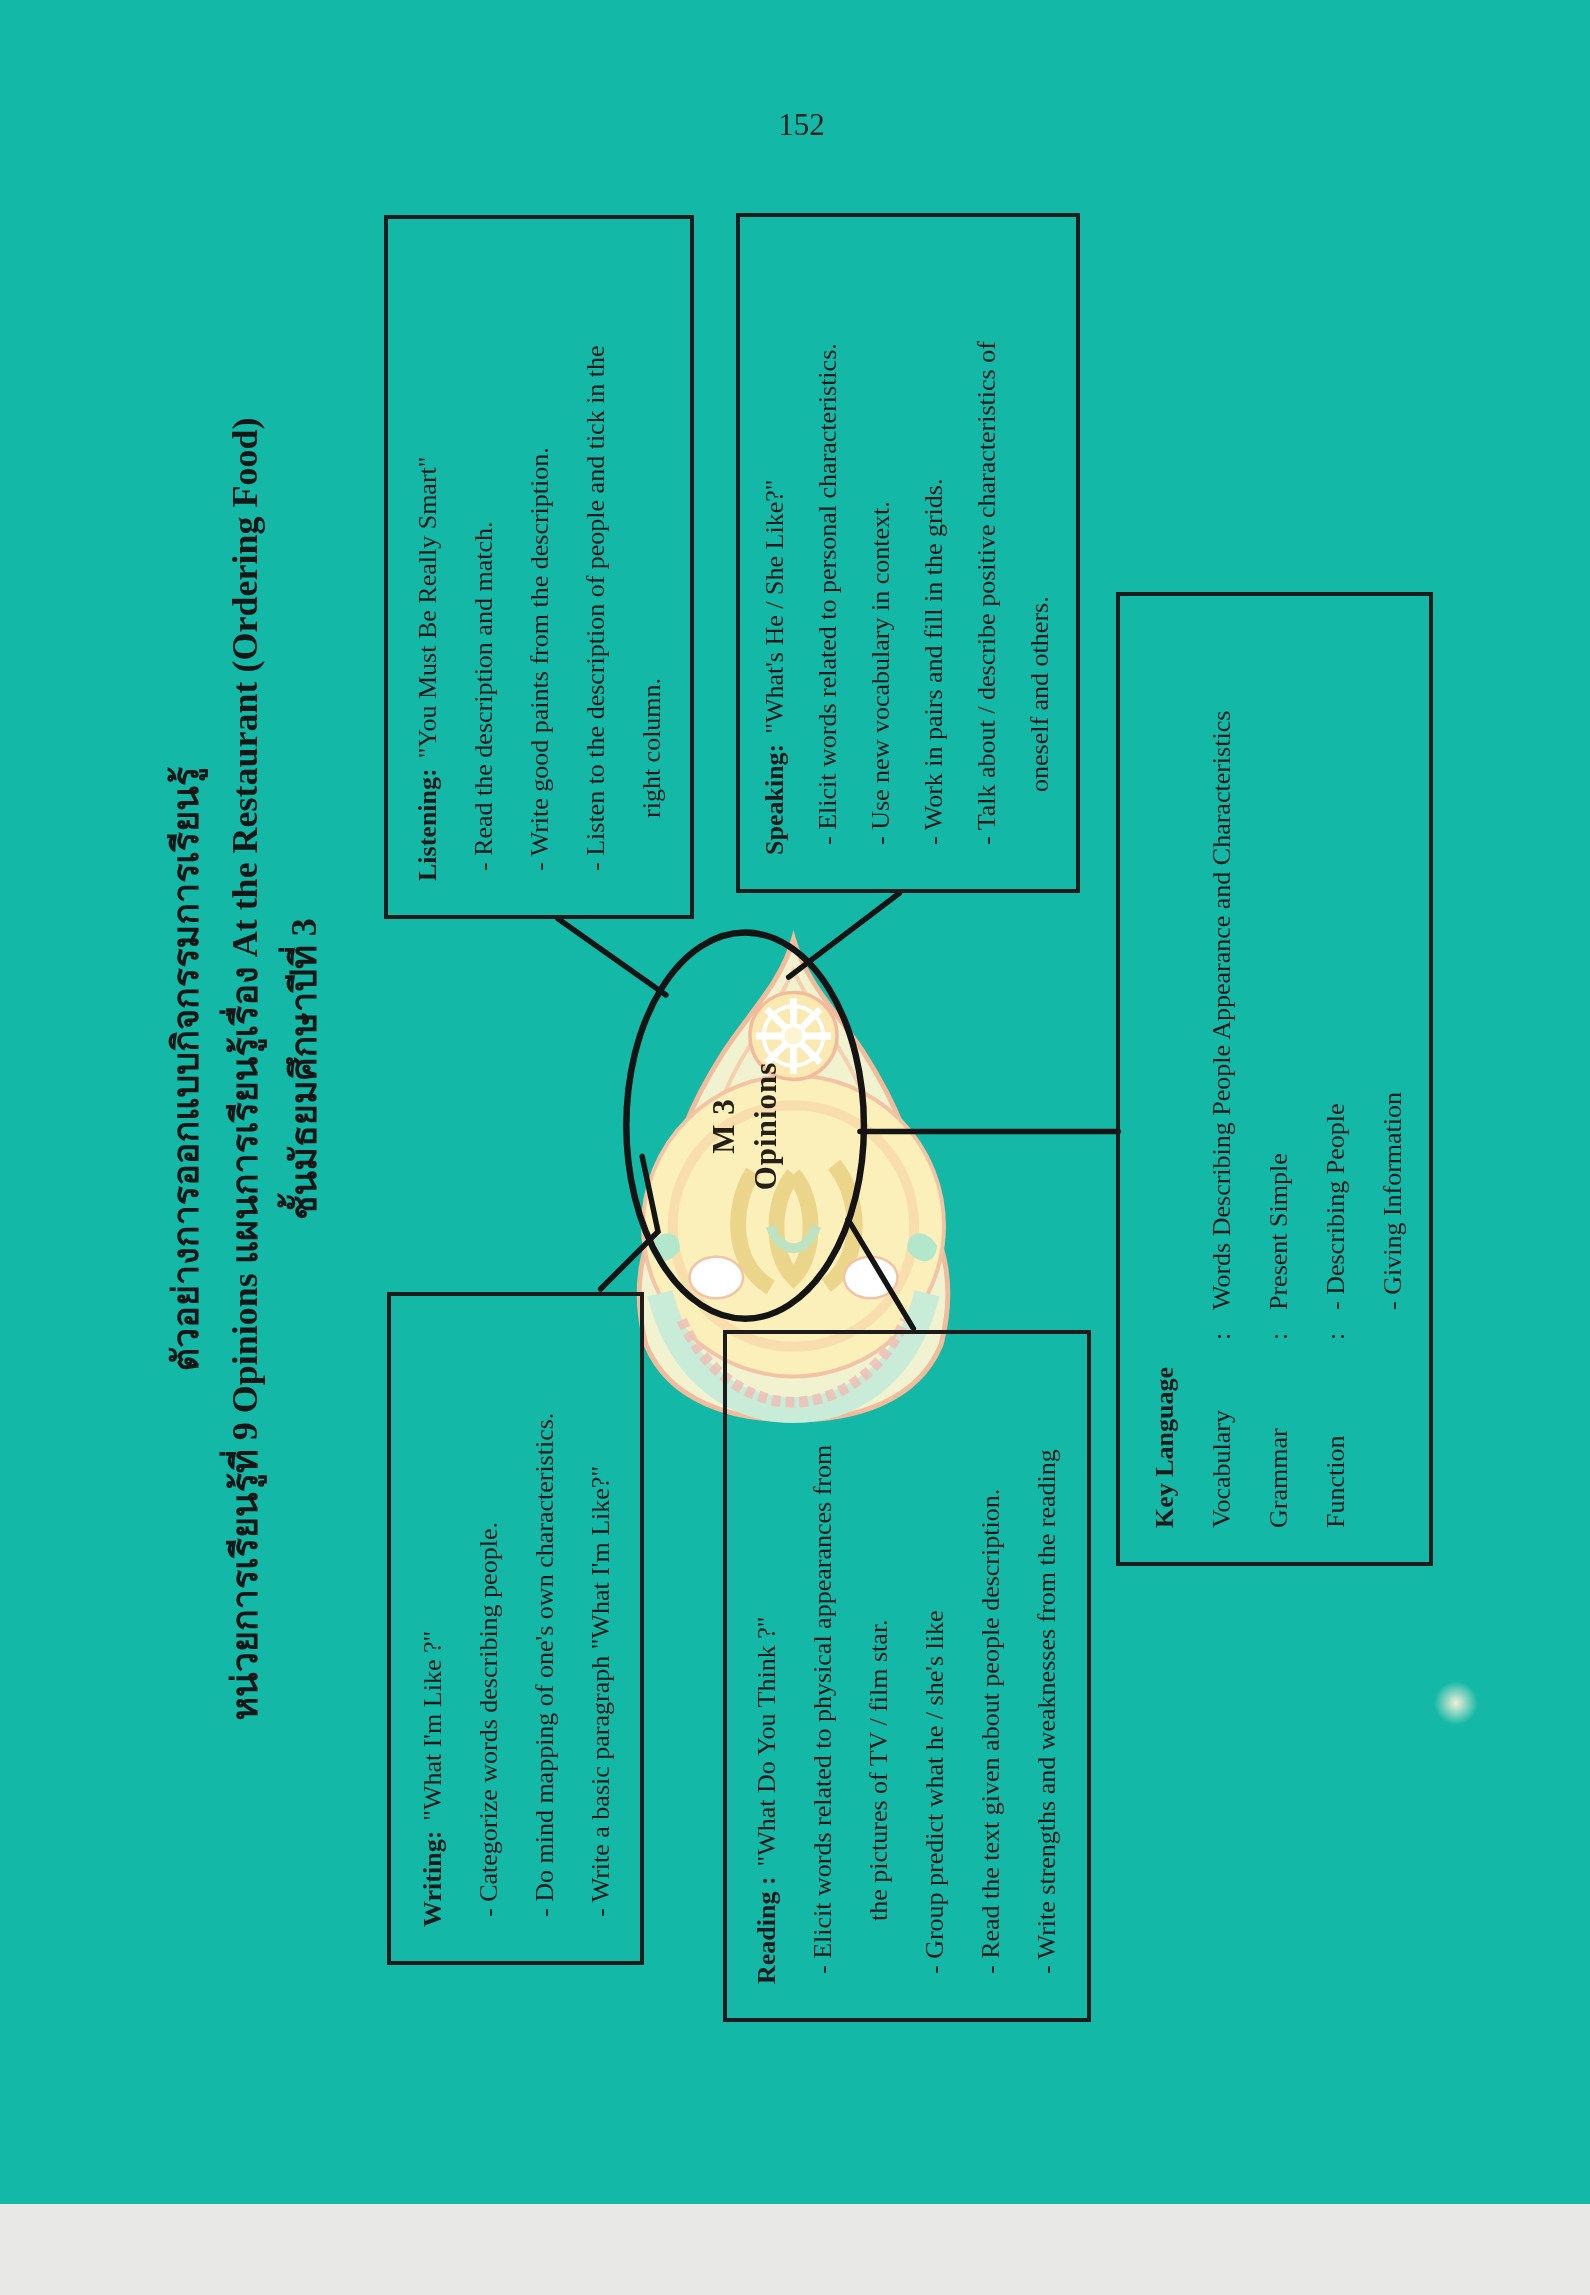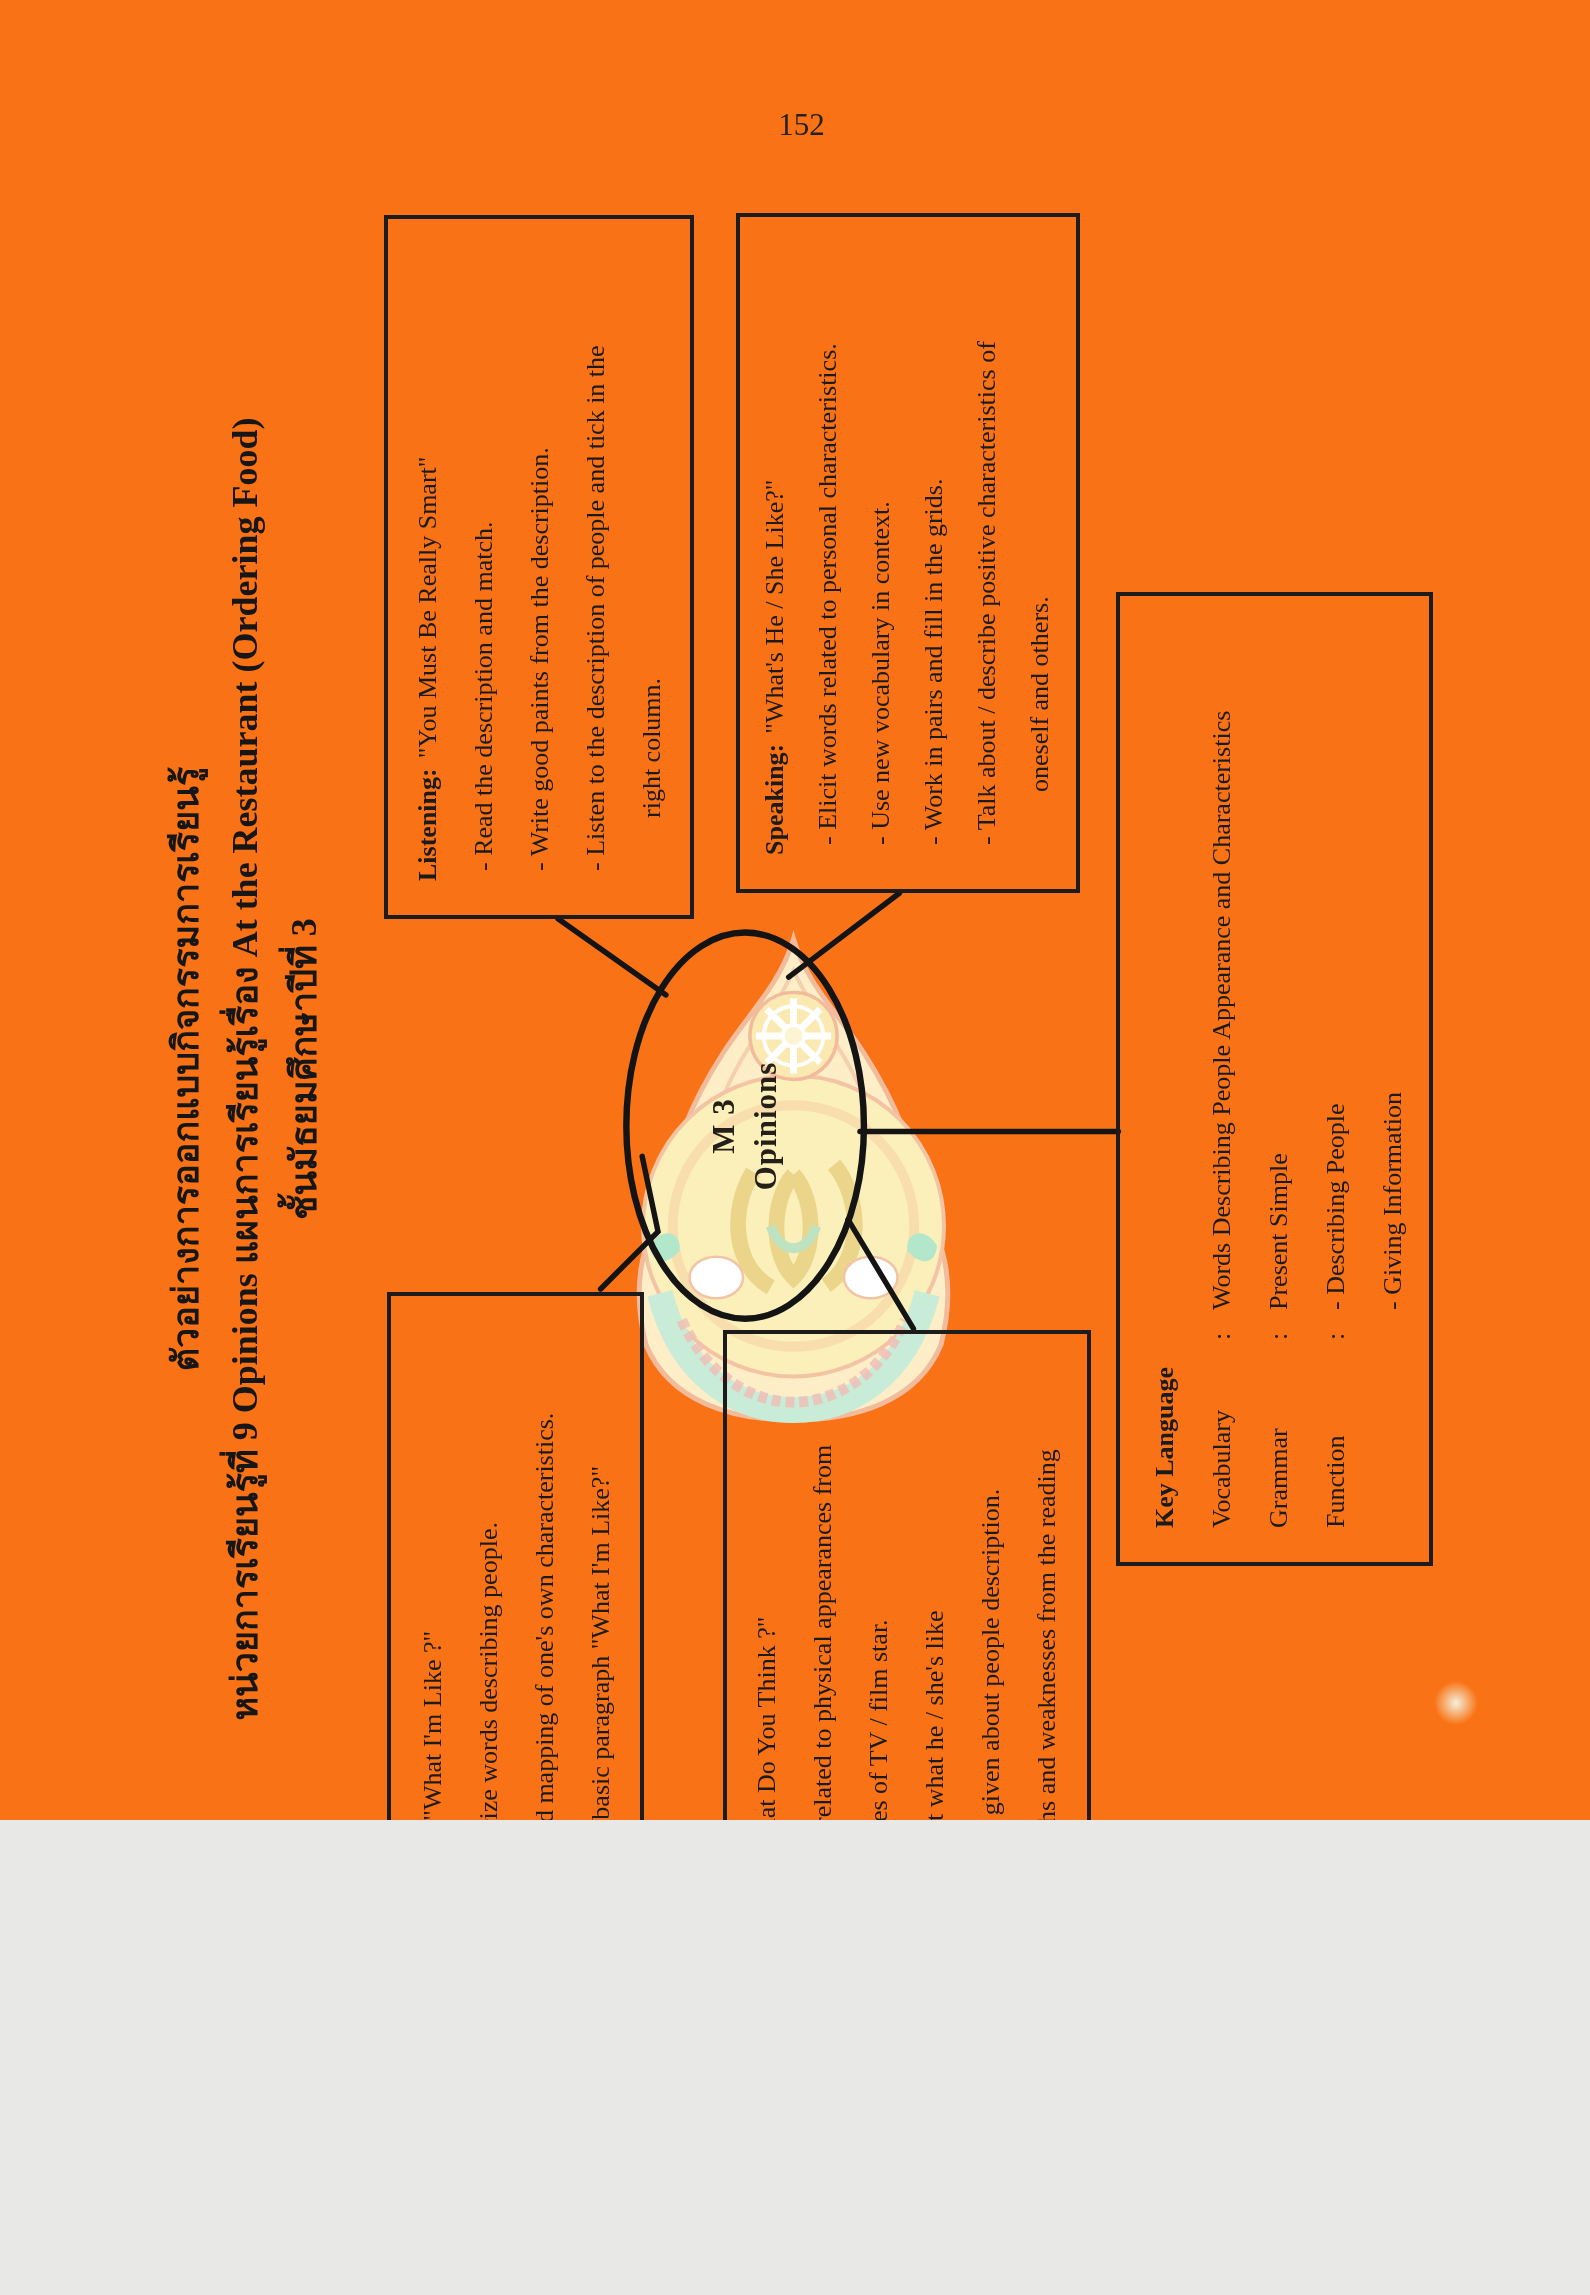--- a/index.html
+++ b/index.html
@@ -1,18 +1,18 @@
 <!DOCTYPE html>
 <html><head>
 <meta charset="utf-8">
 <style>
   html,body{margin:0;padding:0;background:#e8e8e6;}
   .page{
-    position:relative; width:1591px; height:1820px;
-    background:#f97316; overflow:hidden;
+    position:relative; width:1591px; height:2204px;
+    background:#14b8a6; overflow:hidden;
     font-family:"Liberation Serif", serif; color:#1b1b1b;
   }
   .page-number{
     position:absolute; left:762px; top:107px; width:79px;
     text-align:center; font-size:31px; color:#222;
   }
   
   .watermark{ position:absolute; left:622px; top:929px; z-index:1; }
   
   .figure{

